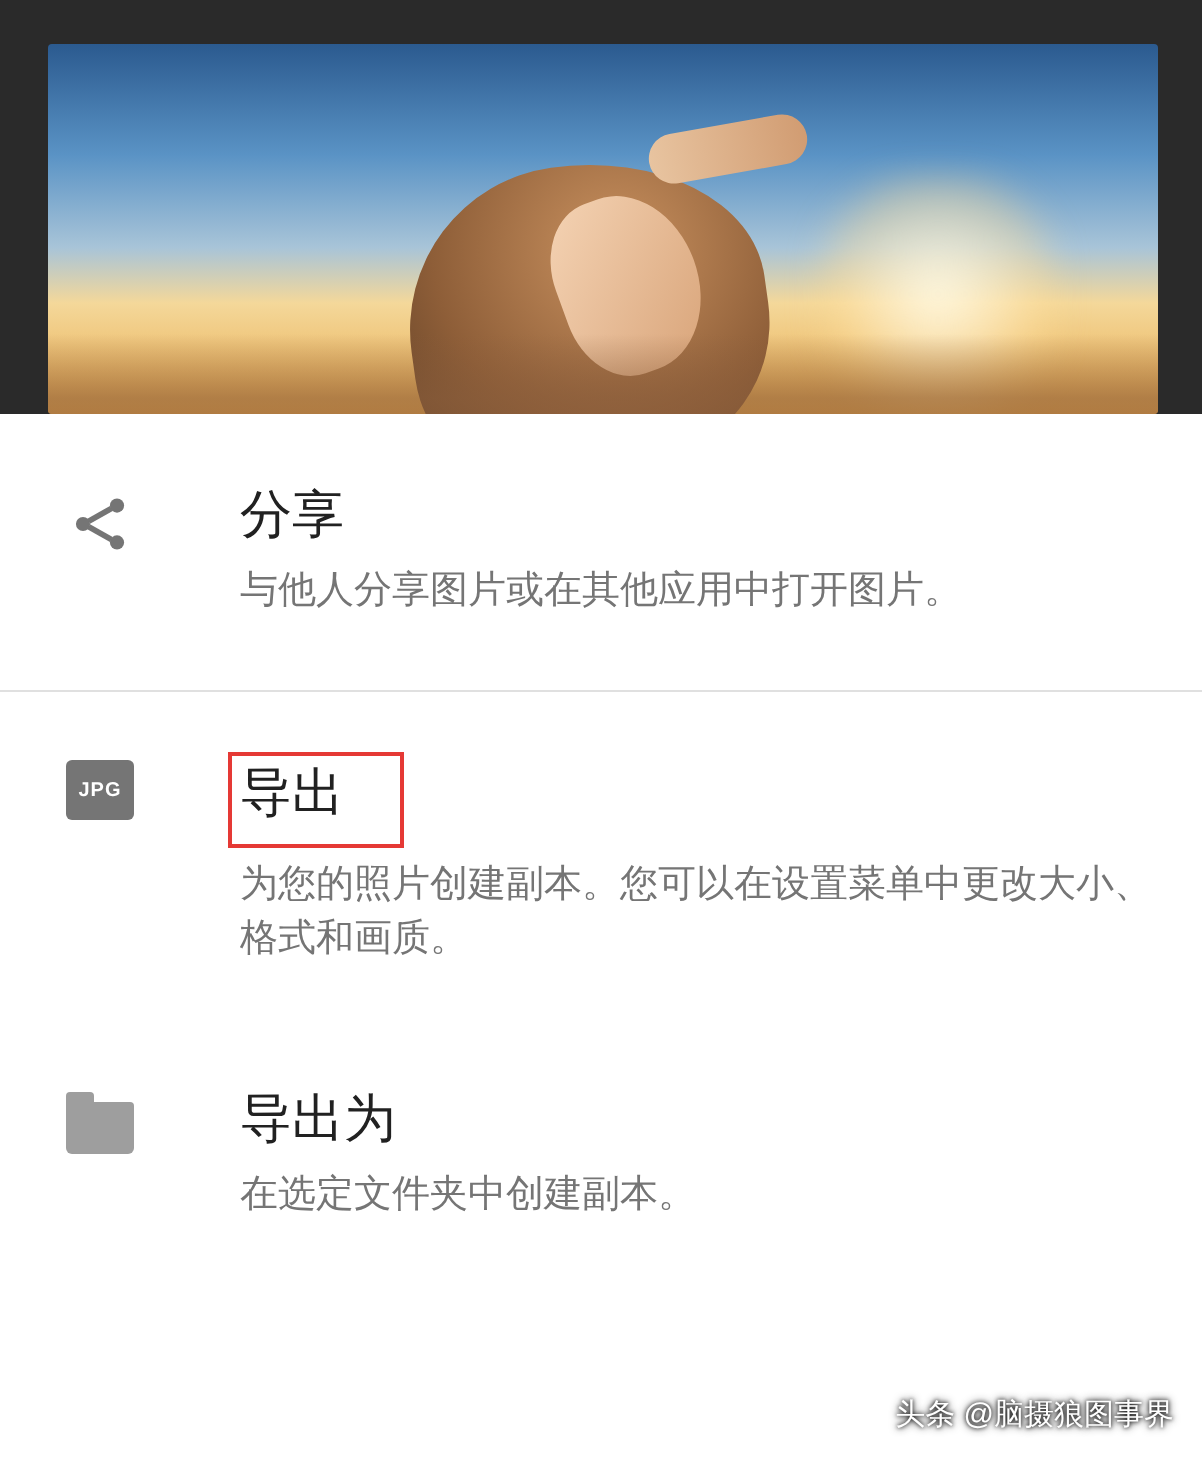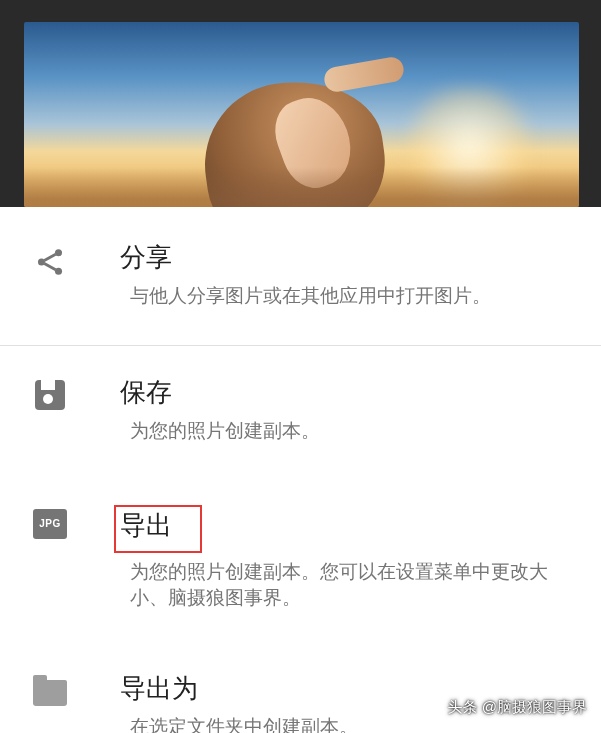--- a/index.html
+++ b/index.html
@@ -115,21 +115,20 @@
     .item-title {
       font-size: 26px;
       color: #212121;
       margin-bottom: 8px;
       line-height: 1.3;
     }
     .item-desc {
       font-size: 19px;
       color: #757575;
       line-height: 1.4;
-      margin-left: 10px;
     }
     .highlight-box {
       border: 2px solid #e53935;
       display: inline-block;
       padding: 2px 28px 6px 4px;
       margin-left: -6px;
       margin-bottom: 6px;
     }
     .save-icon {
       width: 30px;
@@ -220,39 +219,30 @@
         <line x1="8" y1="11" x2="16" y2="6.5" stroke="#757575" stroke-width="2"></line>
         <line x1="8" y1="13" x2="16" y2="17.5" stroke="#757575" stroke-width="2"></line>
       </svg>
     </div>
     <div class="text-box">
       <div class="item-title">分享</div>
       <div class="item-desc">与他人分享图片或在其他应用中打开图片。</div>
     </div>
   </div>
 
-  <div class="menu-item">
-    <div class="icon-box">
-      <div class="save-icon"></div>
-    </div>
-    <div class="text-box">
-      <div class="item-title">保存</div>
-      <div class="item-desc">为您的照片创建副本。</div>
-    </div>
-  </div>
 
   <div class="menu-item">
     <div class="icon-box">
       <div class="jpg-icon">JPG</div>
     </div>
     <div class="text-box">
       <div class="highlight-box">
         <div class="item-title" style="margin-bottom:2px">导出</div>
       </div>
-      <div class="item-desc">为您的照片创建副本。您可以在设置菜单中更改大小、脑摄狼图事界。</div>
+      <div class="item-desc">为您的照片创建副本。您可以在设置菜单中更改大小、格式和画质。</div>
     </div>
   </div>
 
   <div class="menu-item">
     <div class="icon-box">
       <div class="folder-icon"></div>
     </div>
     <div class="text-box">
       <div class="item-title">导出为</div>
       <div class="item-desc">在选定文件夹中创建副本。</div>

